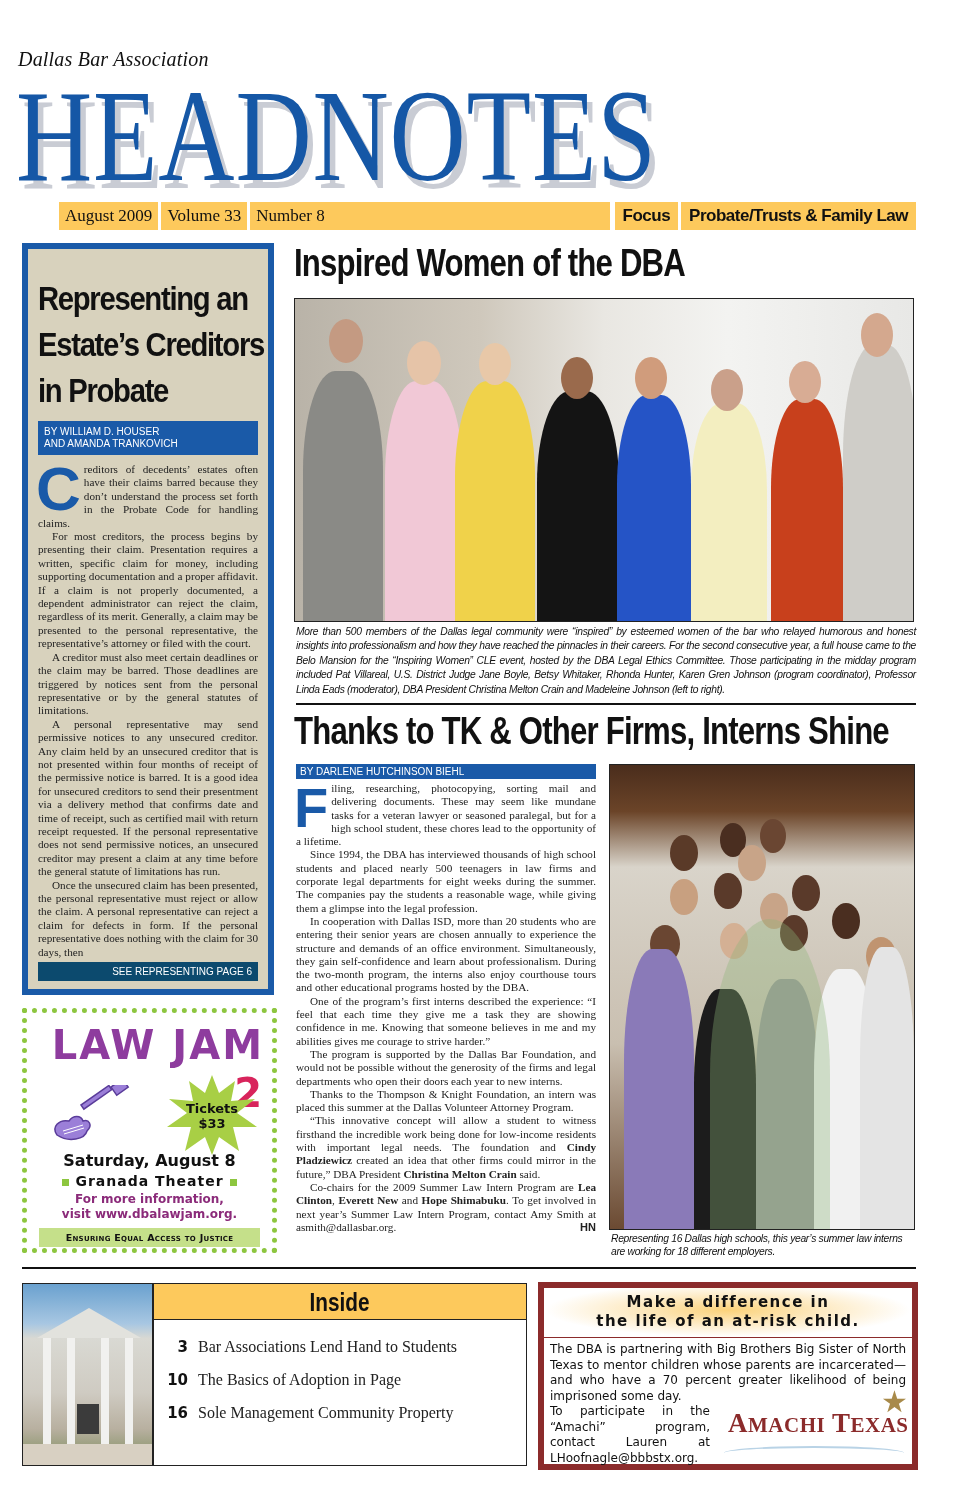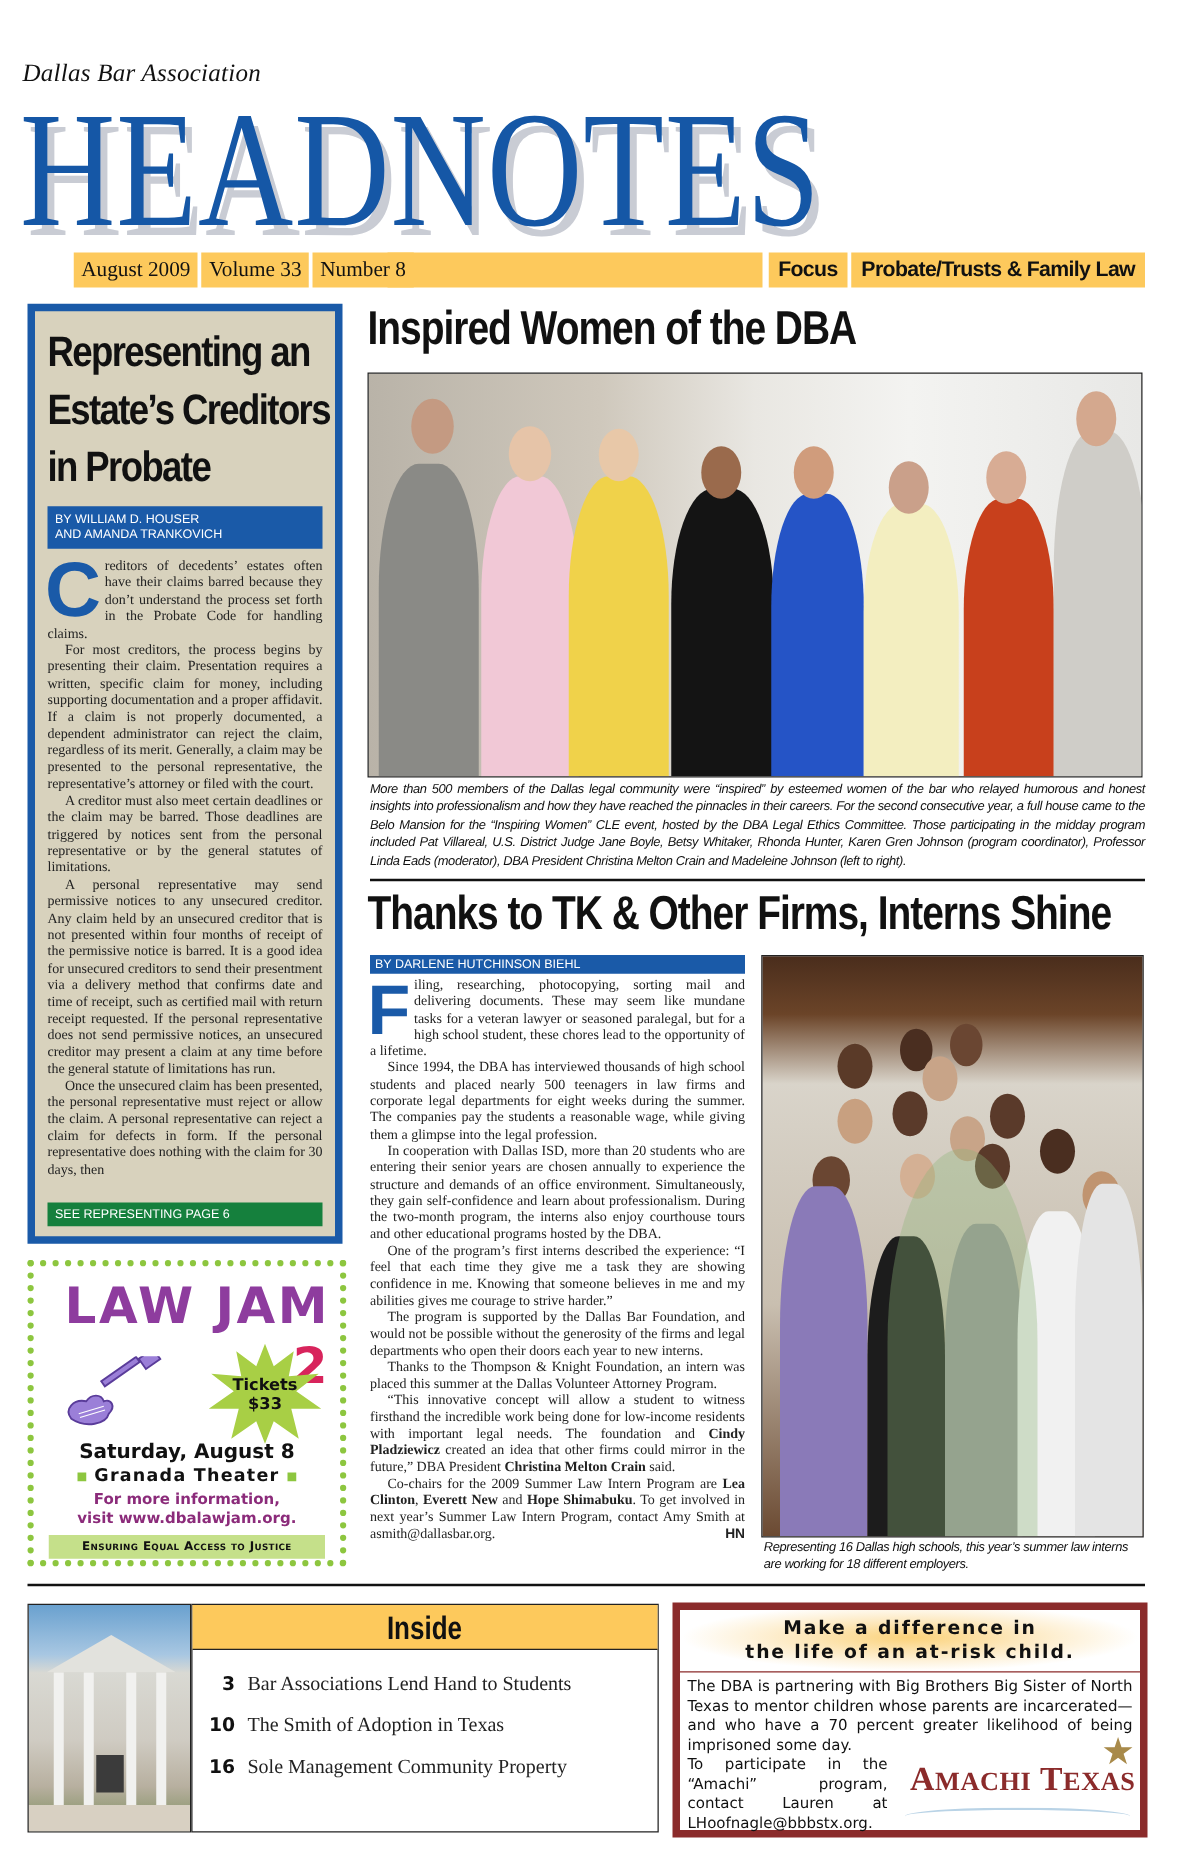--- a/index.html
+++ b/index.html
@@ -18,28 +18,28 @@
   .datebar { left: 20px; top: 202px; height: 44px; display: flex; gap: 3px; padding-left: 39px; }
   .datebar .cell { background: #fdc95c; height: 28px; line-height: 28px; padding: 0 6px; font-size: 17px; color: #111; }
   .focusbar { right: 40px; top: 202px; height: 28px; display: flex; gap: 3px; }
   .focusbar .cell { background: #fdc95c; height: 28px; line-height: 28px; padding: 0 8px; font-family: "Liberation Sans", sans-serif; font-weight: bold; font-size: 17px; color: #111; letter-spacing: -0.5px; transform-origin: right; }
   .datebar-fill { left: 310px; top: 202px; width: 300px; height: 28px; background: #fdc95c; }
 
   
   .sidebar {
     left: 22px; top: 243px; width: 252px; height: 752px; background: #1a5aa8; padding: 6px;
   }
-  .sidebar-inner { width: 100%; height: 100%; background: #d8d2bd; padding: 10px 10px 6px 10px; position: relative; }
+  .sidebar-inner { width: 100%; height: 100%; background: #d8d2bd; padding: 26px 10px 6px 10px; position: relative; }
   .side-title { font-family: "Liberation Sans", sans-serif; font-weight: bold; font-size: 34px; line-height: 46px; color: #111; letter-spacing: -1.5px; transform: scaleX(0.86); transform-origin: left; width: 270px; }
   .byline { background: #1a5aa8; color: #fff; font-family: "Liberation Sans", sans-serif; font-size: 10px; line-height: 12px; padding: 5px 6px; margin-top: 8px; text-transform: uppercase; }
   .side-body { font-size: 11.2px; line-height: 13.4px; text-align: justify; margin-top: 8px; color: #222; }
   .side-body p { text-indent: 14px; }
   .side-body p.first { text-indent: 0; }
   .dropcap { float: left; font-family: "Liberation Sans", sans-serif; font-weight: bold; color: #1a5aa8; font-size: 62px; line-height: 52px; margin: 0 3px -2px -2px; }
-  .see-more { position: absolute; left: 10px; right: 10px; bottom: 8px; background: #15803d; color: #fff; text-align: left; font-family: "Liberation Sans", sans-serif; font-size: 10px; padding: 4px 6px; }
+  .see-more { position: absolute; left: 10px; right: 10px; bottom: 8px; background: #0c4a6e; color: #fff; text-align: right; font-family: "Liberation Sans", sans-serif; font-size: 10px; padding: 4px 6px; }
 
   
   .lawjam { left: 22px; top: 1008px; width: 255px; height: 245px; border: 5px dotted #8dc63f; padding: 8px; background: #fff; }
   .lj-title { font-family: "DejaVu Sans", sans-serif; font-weight: bold; font-size: 40px; color: #8e3c9e; letter-spacing: 2px; text-align: right; line-height: 48px; }
   .lj-title .two { color: #d8245c; }
   .guitar { position: absolute; left: 22px; top: 72px; width: 90px; height: 60px; }
   .starburst { position: absolute; left: 140px; top: 62px; width: 90px; height: 80px; }
   .tickets { position: absolute; left: 148px; top: 88px; width: 74px; text-align: center; font-family: "DejaVu Sans", sans-serif; font-weight: bold; font-size: 13px; line-height: 15px; color: #111; }
   .lj-date { position: absolute; left: 0; right: 0; top: 138px; text-align: center; font-family: "DejaVu Sans", sans-serif; font-weight: bold; font-size: 16px; color: #111; }
   .lj-venue { position: absolute; left: 0; right: 0; top: 160px; text-align: center; font-family: "DejaVu Sans", sans-serif; font-weight: bold; font-size: 14px; color: #111; letter-spacing: 1px; }
@@ -229,21 +229,21 @@
 </div>
 <div class="abs inside-box">
   <div class="inside-head"><span>Inside</span></div>
   <ul class="inside-list">
     <li>
         <span class="pg">3</span>
         <span class="tt">Bar Associations Lend Hand to Students</span>
       </li>
     <li>
         <span class="pg">10</span>
-        <span class="tt">The Smith of Adoption in Texas</span>
+        <span class="tt">The Basics of Adoption in Page</span>
       </li>
     <li>
         <span class="pg">16</span>
         <span class="tt">Sole Management Community Property</span>
       </li>
   </ul>
 </div>
 
 <div class="abs amachi">
   <div class="amachi-head">

